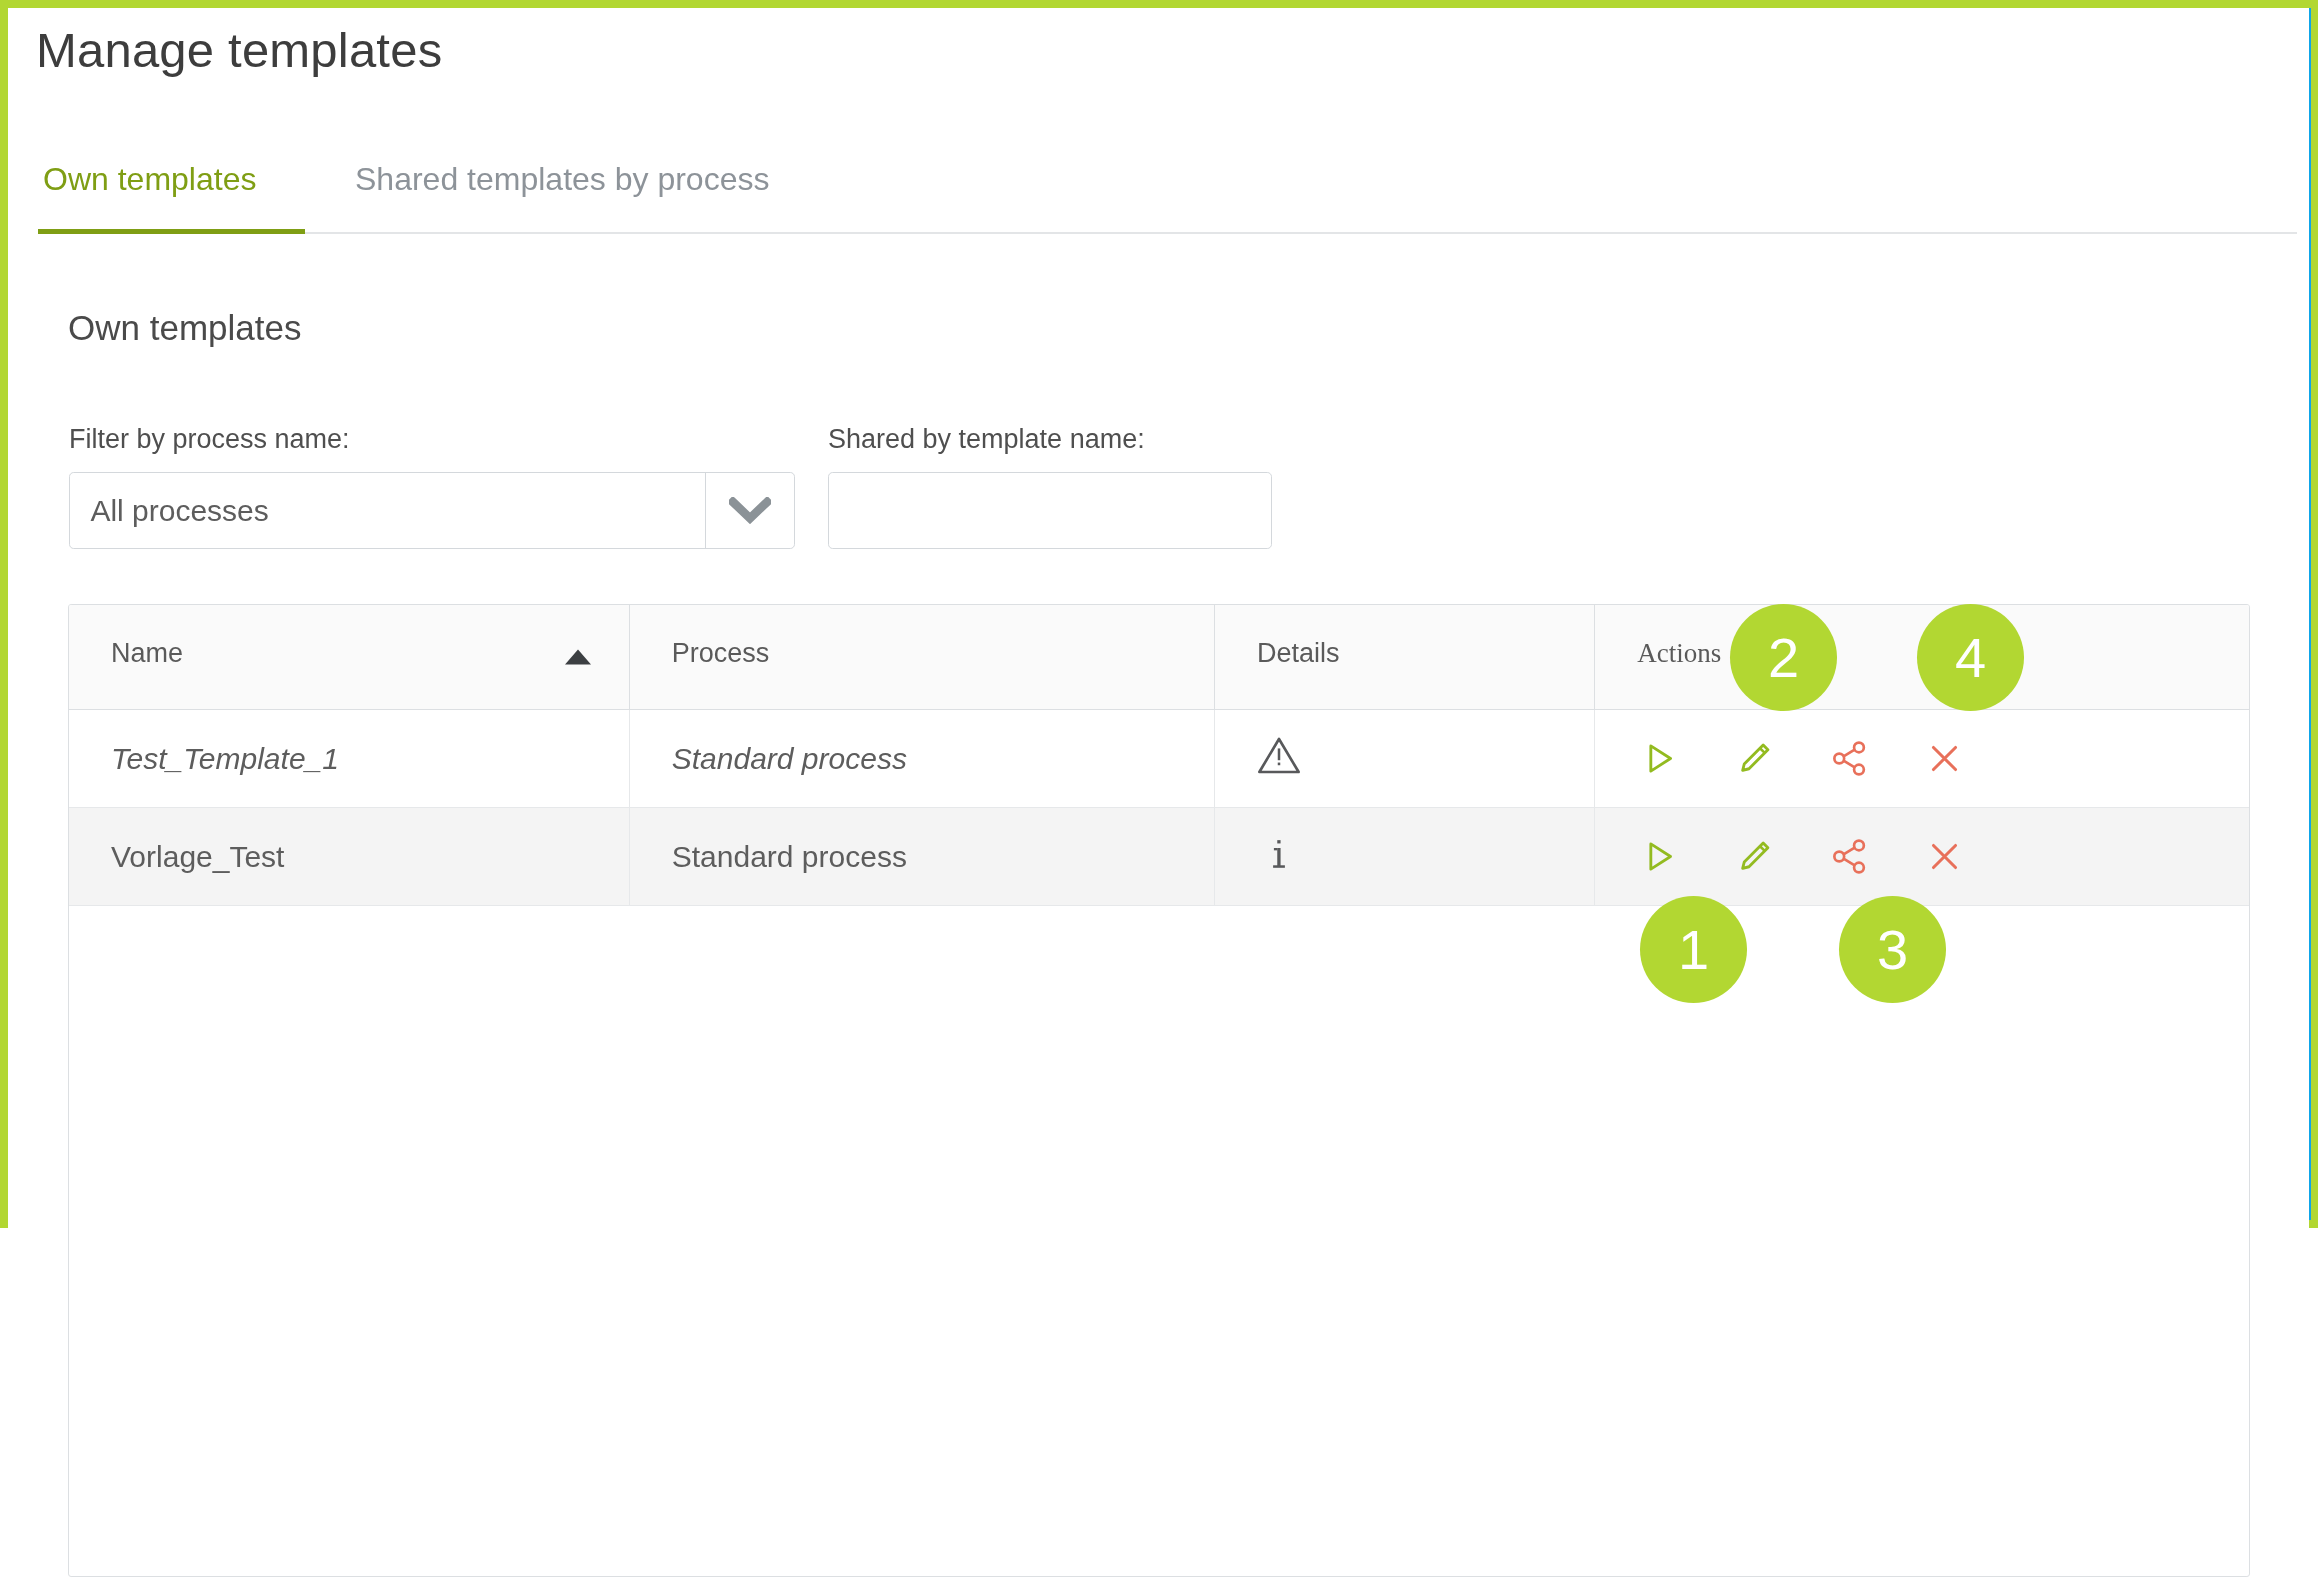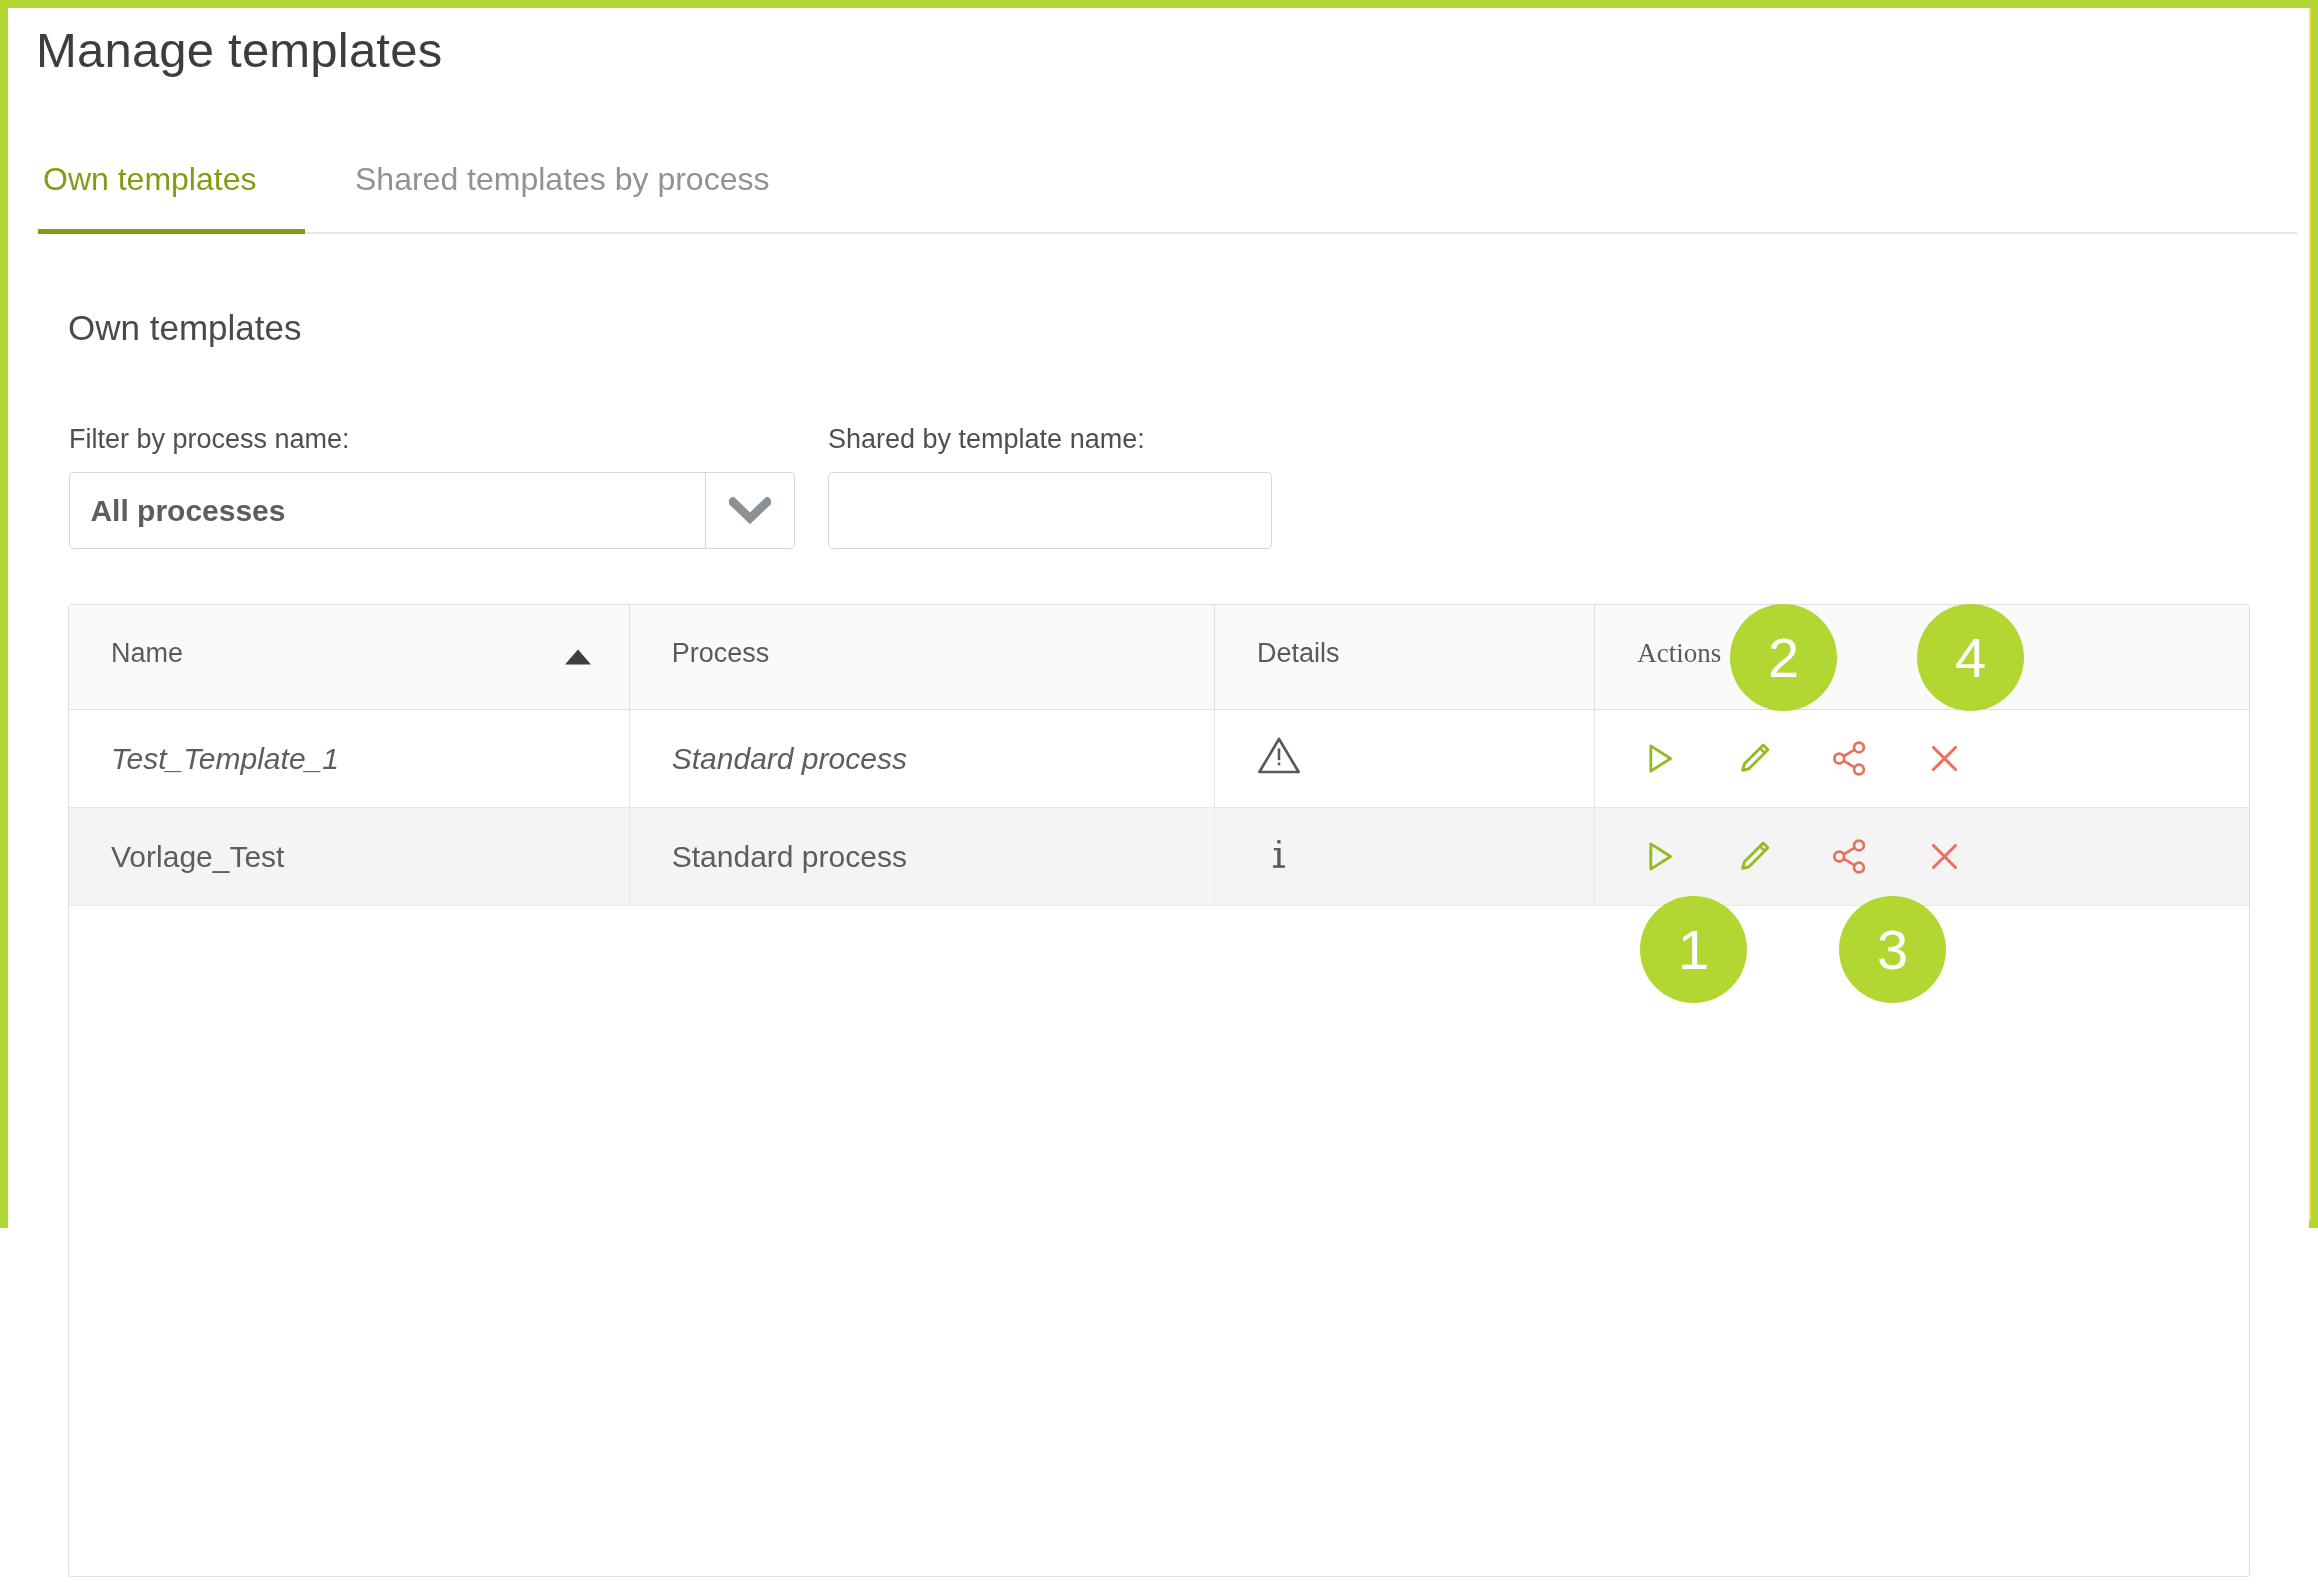--- a/index.html
+++ b/index.html
@@ -13,21 +13,21 @@
     font-family: "Liberation Sans", sans-serif;
     overflow: hidden;
   }
 
   #screen {
     position: relative;
     width: 2319px;
     height: 1228px;
     box-sizing: border-box;
     border: 8.6px solid #b2d732;
-    background: #fde047;
+    background: #0ea5e9;
   }
 
   #page {
     position: absolute;
     left: 0; top: 0;
     width: 2301px;
     height: 1574px;
     background: #ffffff;
   }
 
@@ -111,21 +111,20 @@
     top: 464px;
     width: 726px;
     height: 77px;
     border: 1.6px solid #d4d8dc;
     border-radius: 4.7px;
     background: #ffffff;
     box-sizing: border-box;
     display: flex;
     align-items: stretch;
     cursor: pointer;
-    font-weight: bold;
   }
   .select-value {
     flex: 1 1 auto;
     display: flex;
     align-items: center;
     padding-left: 20.4px;
     font-size: 30px;
     color: #5d5d5d;
     white-space: nowrap;
     overflow: hidden;

